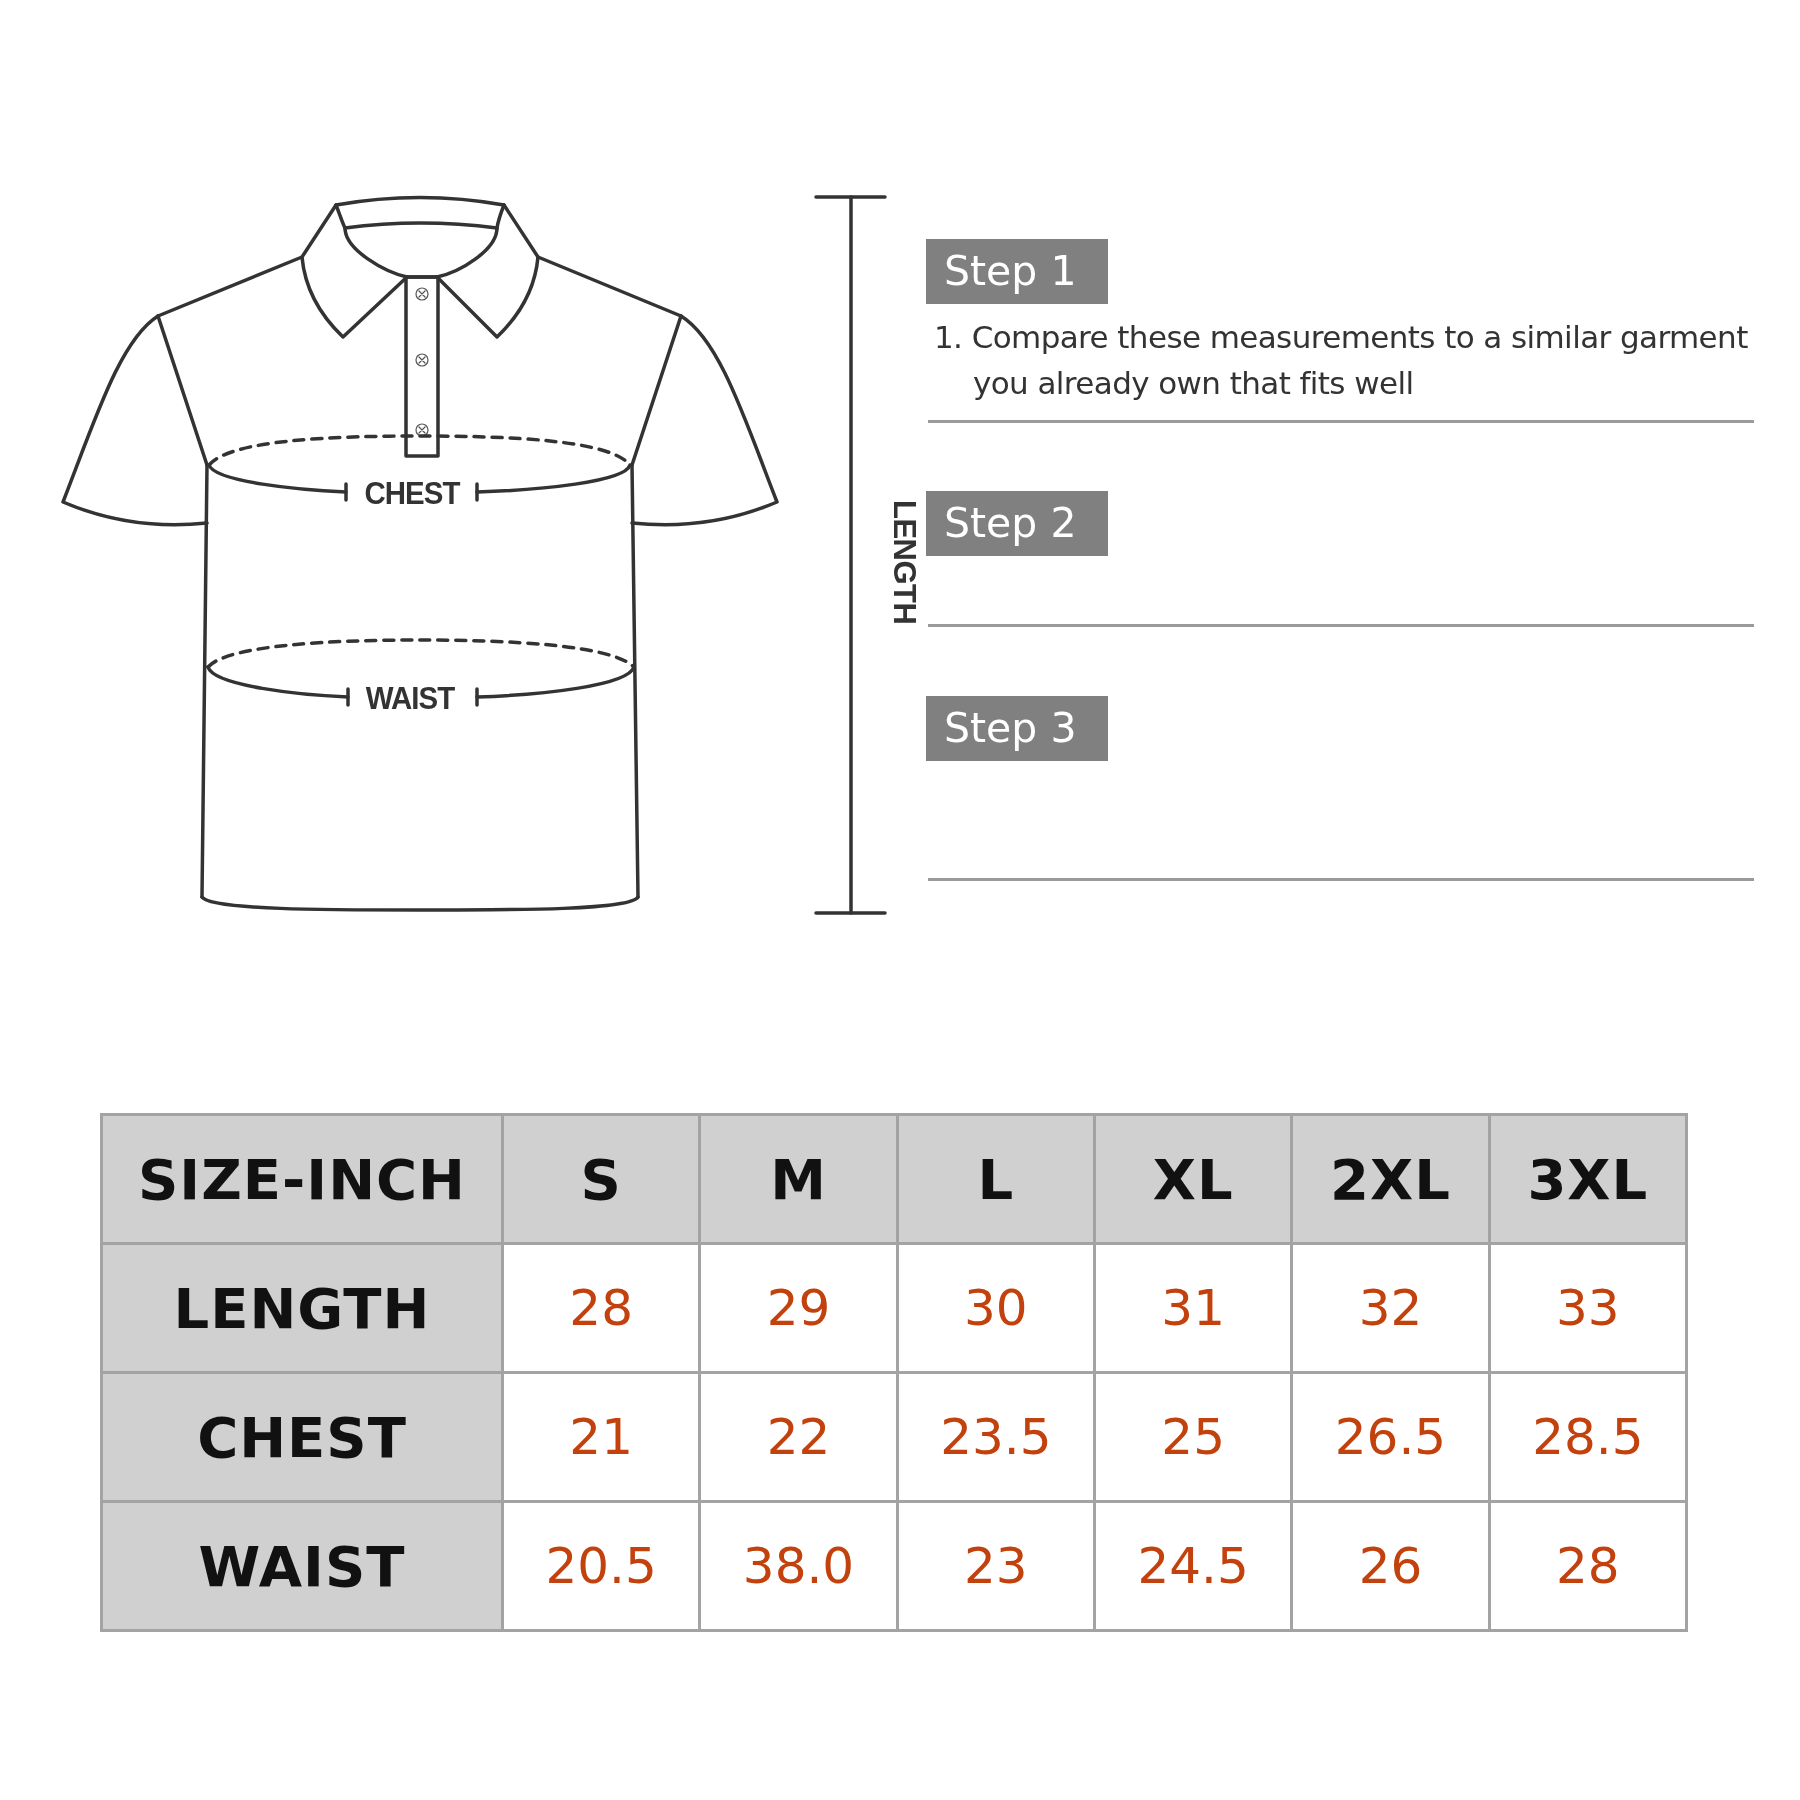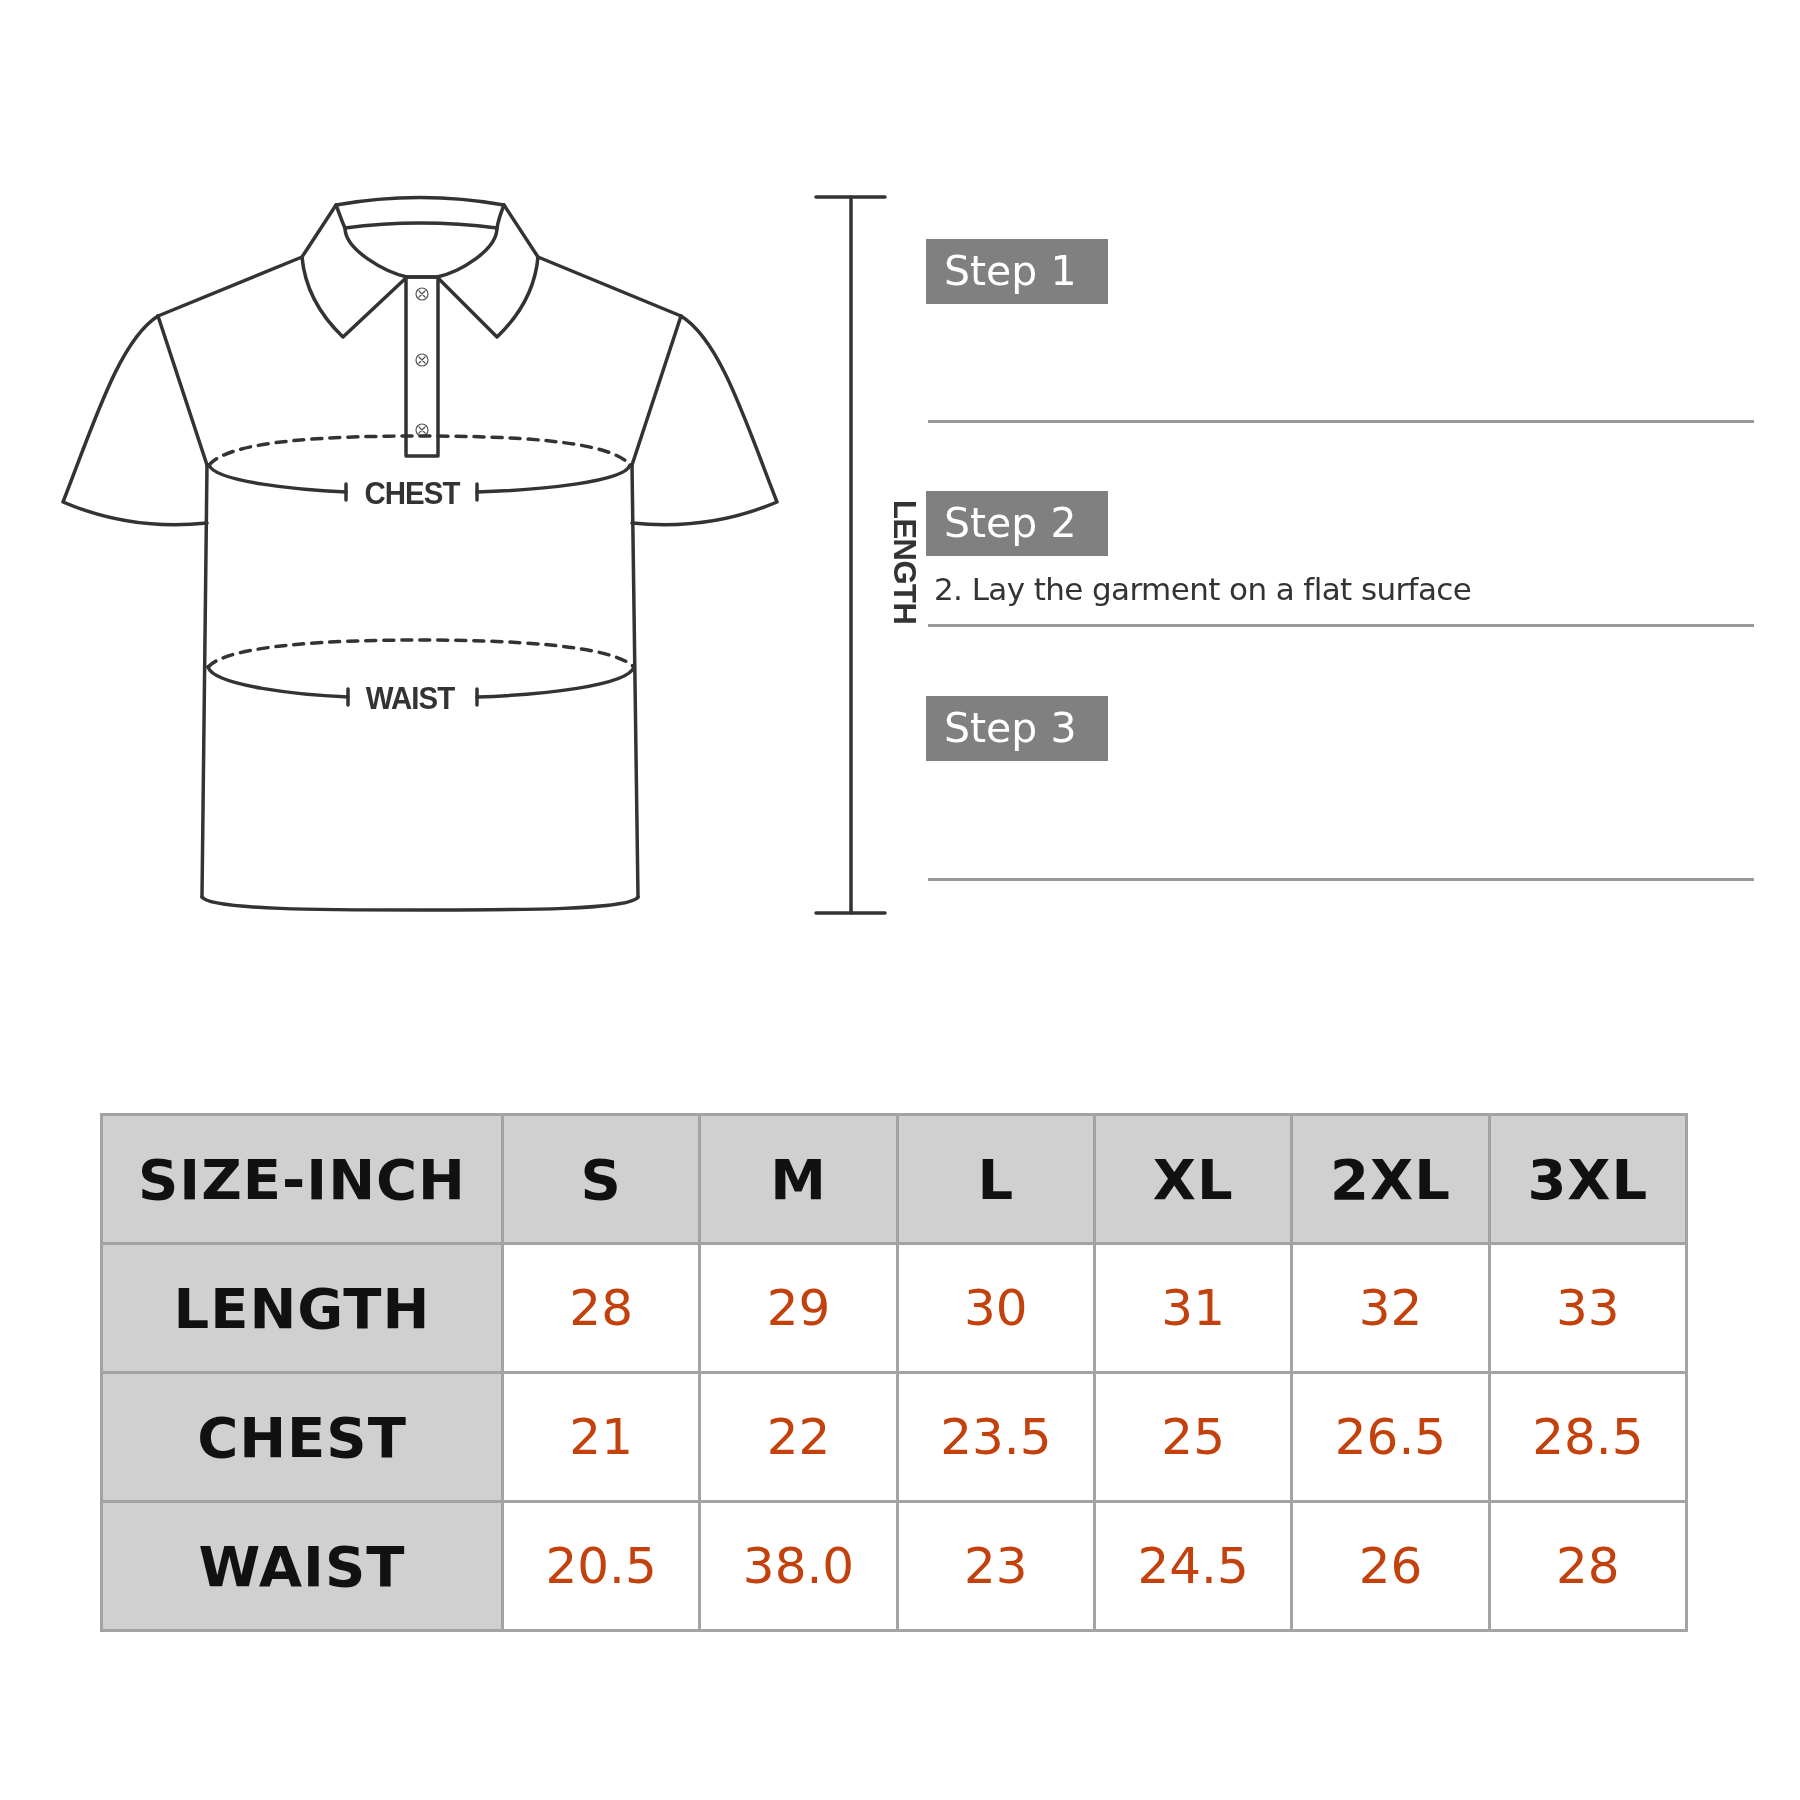--- a/index.html
+++ b/index.html
@@ -71,26 +71,26 @@
   <path d="M816 197 L 885 197"></path>
   <path d="M816 913 L 885 913"></path>
 </svg>
 
 <div class="measure-label" style="left:358px; top:477px; width:108px; text-align:center;">CHEST</div>
 <div class="measure-label" style="left:356px; top:682px; width:108px; text-align:center;">WAIST</div>
 <div class="length-label" style="left:920px; top:500px;">LENGTH</div>
 
 <div class="step-block" style="top:239px;">
   <div class="step-badge">Step 1</div>
+  <div class="step-text">1. Compare these measurements to a similar garment you already own that fits well</div>
   <div class="step-rule" style="top:181px;"></div>
 </div>
 
 <div class="step-block" style="top:491px;">
   <div class="step-badge">Step 2</div>
-  <div class="step-text">2. Lay the garment on a flat surface</div>
   <div class="step-rule" style="top:133px;"></div>
 </div>
 
 <div class="step-block" style="top:696px;">
   <div class="step-badge">Step 3</div>
   <div class="step-rule" style="top:182px;"></div>
 </div>
 
 <table class="size-table">
   <colgroup>

